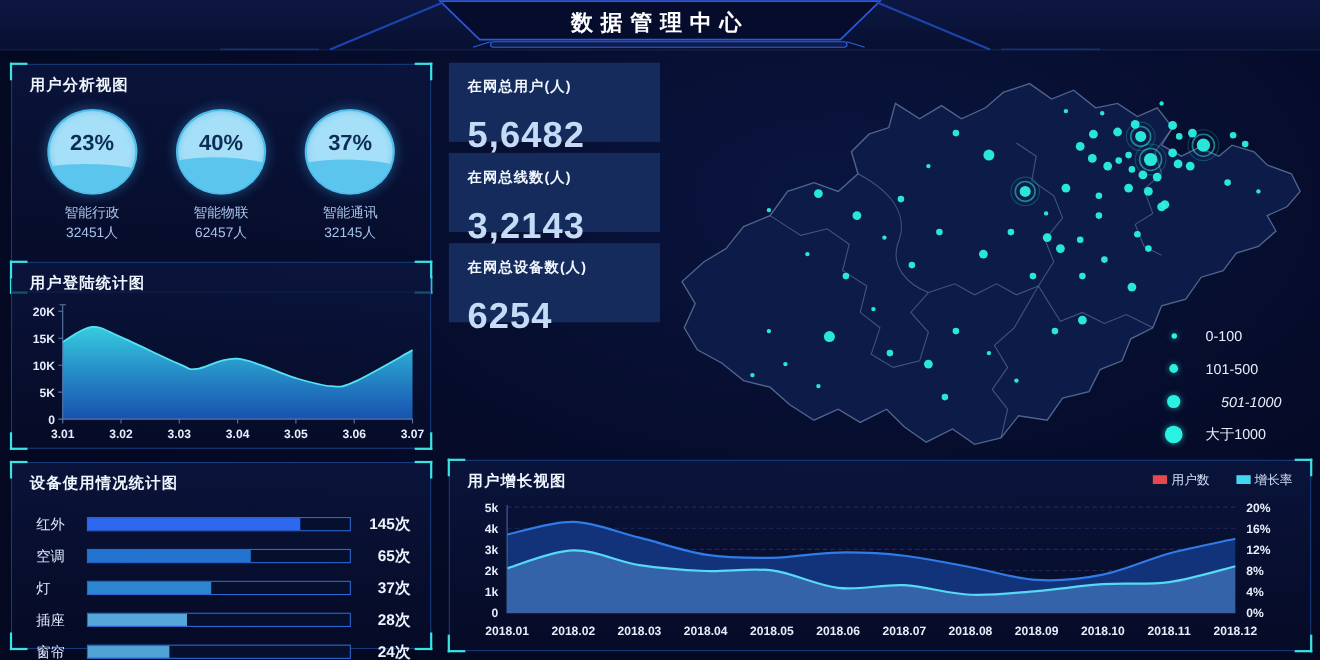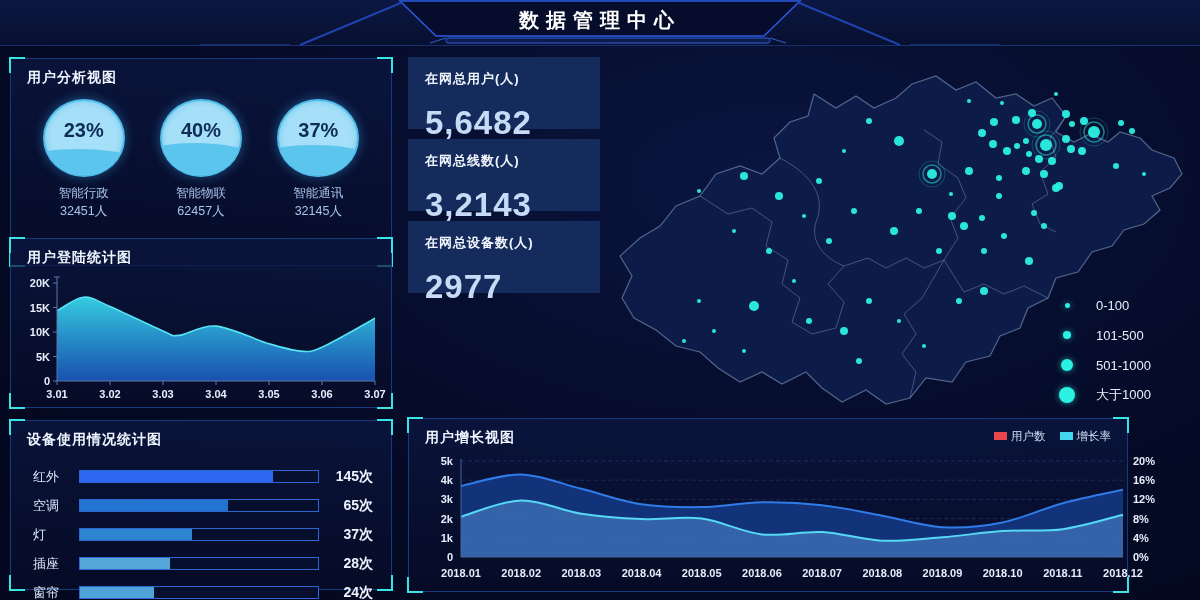--- a/index.html
+++ b/index.html
@@ -16,21 +16,21 @@
     border:1px solid #173a7d;box-sizing:border-box;}
   .corner{position:absolute;width:14px;height:14px;border:0 solid #39e5e3;}
   .c-tl{left:-2px;top:-2px;border-left-width:2px;border-top-width:2px;}
   .c-tr{right:-2px;top:-2px;border-right-width:2px;border-top-width:2px;}
   .c-bl{left:-2px;bottom:-2px;border-left-width:2px;border-bottom-width:2px;}
   .c-br{right:-2px;bottom:-2px;border-right-width:2px;border-bottom-width:2px;}
   .p-title{padding:10px 16px 6px 16px;color:#eef5ff;font-size:14px;font-weight:bold;letter-spacing:1px;}
   .p1{left:10px;top:58px;width:382px;height:208px;}
   .p2{left:10px;top:238px;width:382px;height:170px;}
   .p3{left:10px;top:420px;width:382px;height:170px;}
-  .pg{left:408px;top:418px;width:720px;height:174px;}
+  .pg{left:408px;top:418px;width:784px;height:174px;}
   
   .gauges{display:flex;justify-content:space-around;padding:6px 14px 0 14px;}
   .gauge{width:104px;text-align:center;}
   .bubble{position:relative;width:78px;height:74px;margin:0 auto;border-radius:50%;
     background:#a5e0f8;border:2px solid rgba(70,185,232,.9);overflow:hidden;
     box-shadow:0 0 12px rgba(60,170,235,.45), inset 0 0 6px rgba(40,150,210,.35);}
   .wave{position:absolute;left:-12%;bottom:-2px;width:124%;background:#5cc5ee;
     border-radius:48% 62% 0 0 / 26% 38% 0 0;}
   .pct{position:absolute;left:0;top:24%;width:100%;text-align:center;
     color:#0e2c55;font-size:20px;font-weight:bold;}
@@ -48,21 +48,21 @@
   .bar-fill{position:absolute;left:0;top:0;height:100%;}
   .bar-value{width:54px;flex:0 0 auto;text-align:right;color:#eef4ff;font-size:14px;font-weight:bold;}
   
   .map-box{position:absolute;left:600px;top:46px;width:598px;height:372px;}
   .map-legend{position:absolute;left:456px;top:244px;}
   .ml-row{display:flex;align-items:center;height:30px;}
   .ml-dot{border-radius:50%;background:#2bf1e3;margin-right:0;box-shadow:0 0 6px rgba(43,241,227,.6);}
   .ml-label{color:#e6f0fa;font-size:13px;margin-left:0;}
   
   .pg-head{display:flex;justify-content:space-between;align-items:center;}
-  .legend{display:flex;align-items:center;gap:14px;padding-right:16px;}
+  .legend{display:flex;align-items:center;gap:24px;padding-right:16px;}
   .legend-item{display:flex;align-items:center;color:#cfe0f5;font-size:11.5px;}
   .sw{width:13px;height:8px;margin-right:4px;display:inline-block;}
   .sw0{background:#e8474b;}
   .sw1{background:#42d7ee;}
   svg text{font-family:"Liberation Sans",sans-serif;}
 </style>
 </head>
 <body>
 
 <div class="stage">
@@ -222,21 +222,21 @@
       <div class="card">
         <div class="label">在网总用户(人)</div>
         <div class="value">5,6482</div>
       </div>
       <div class="card">
         <div class="label">在网总线数(人)</div>
         <div class="value">3,2143</div>
       </div>
       <div class="card">
         <div class="label">在网总设备数(人)</div>
-        <div class="value">2977</div>
+        <div class="value">6254</div>
       </div>
     </div>
 
   <div class="map-box">
     <svg width="598" height="372" viewBox="0 0 590 372">
       <g stroke="rgba(126,156,192,0.6)" stroke-width="1.2" fill="#0d1b48">
         <path d="M210,48 L232,62 L252,50 L270,62 L292,52 L308,38 L332,30 L352,44 L372,36 L392,52 L412,48 L430,60 L448,52 L462,70 L452,86 L470,96 L486,88 L504,96 L516,86 L536,92 L548,104 L570,112 L578,128 L566,142 L548,150 L556,164 L540,178 L520,184 L508,200 L488,206 L474,226 L452,232 L444,252 L424,262 L416,282 L396,290 L386,310 L362,316 L348,336 L322,332 L306,352 L282,358 L262,344 L238,356 L218,342 L202,326 L178,338 L158,326 L136,336 L114,322 L96,306 L72,300 L52,284 L30,272 L18,252 L28,230 L16,210 L36,192 L56,180 L72,160 L96,150 L112,128 L136,120 L158,128 L176,112 L170,92 L186,76 L204,70 Z"></path>
       </g>
       <g stroke="rgba(126,156,192,0.45)" stroke-width="1" fill="none">
         <path d="M176,112 C210,130 222,152 212,176 C206,196 220,212 240,220"></path>
@@ -341,21 +341,21 @@
         <div class="ml-row">
           <span style="width: 22px; display: flex; justify-content: center; align-items: center;">
             <span class="ml-dot" style="height: 8px; width: 8px;"></span>
           </span>
           <span class="ml-label" style="margin-left: 18px;">101-500</span>
         </div>
         <div class="ml-row">
           <span style="width: 22px; display: flex; justify-content: center; align-items: center;">
             <span class="ml-dot" style="height: 12px; width: 12px;"></span>
           </span>
-          <span class="ml-label" style="margin-left: 18px;">501-1000</span>
+          <span class="ml-label" style="margin-left: 32px; font-style: italic;">501-1000</span>
         </div>
         <div class="ml-row">
           <span style="width: 22px; display: flex; justify-content: center; align-items: center;">
             <span class="ml-dot" style="height: 16px; width: 16px;"></span>
           </span>
           <span class="ml-label" style="margin-left: 18px;">大于1000</span>
         </div>
       </div>
   </div>
 

